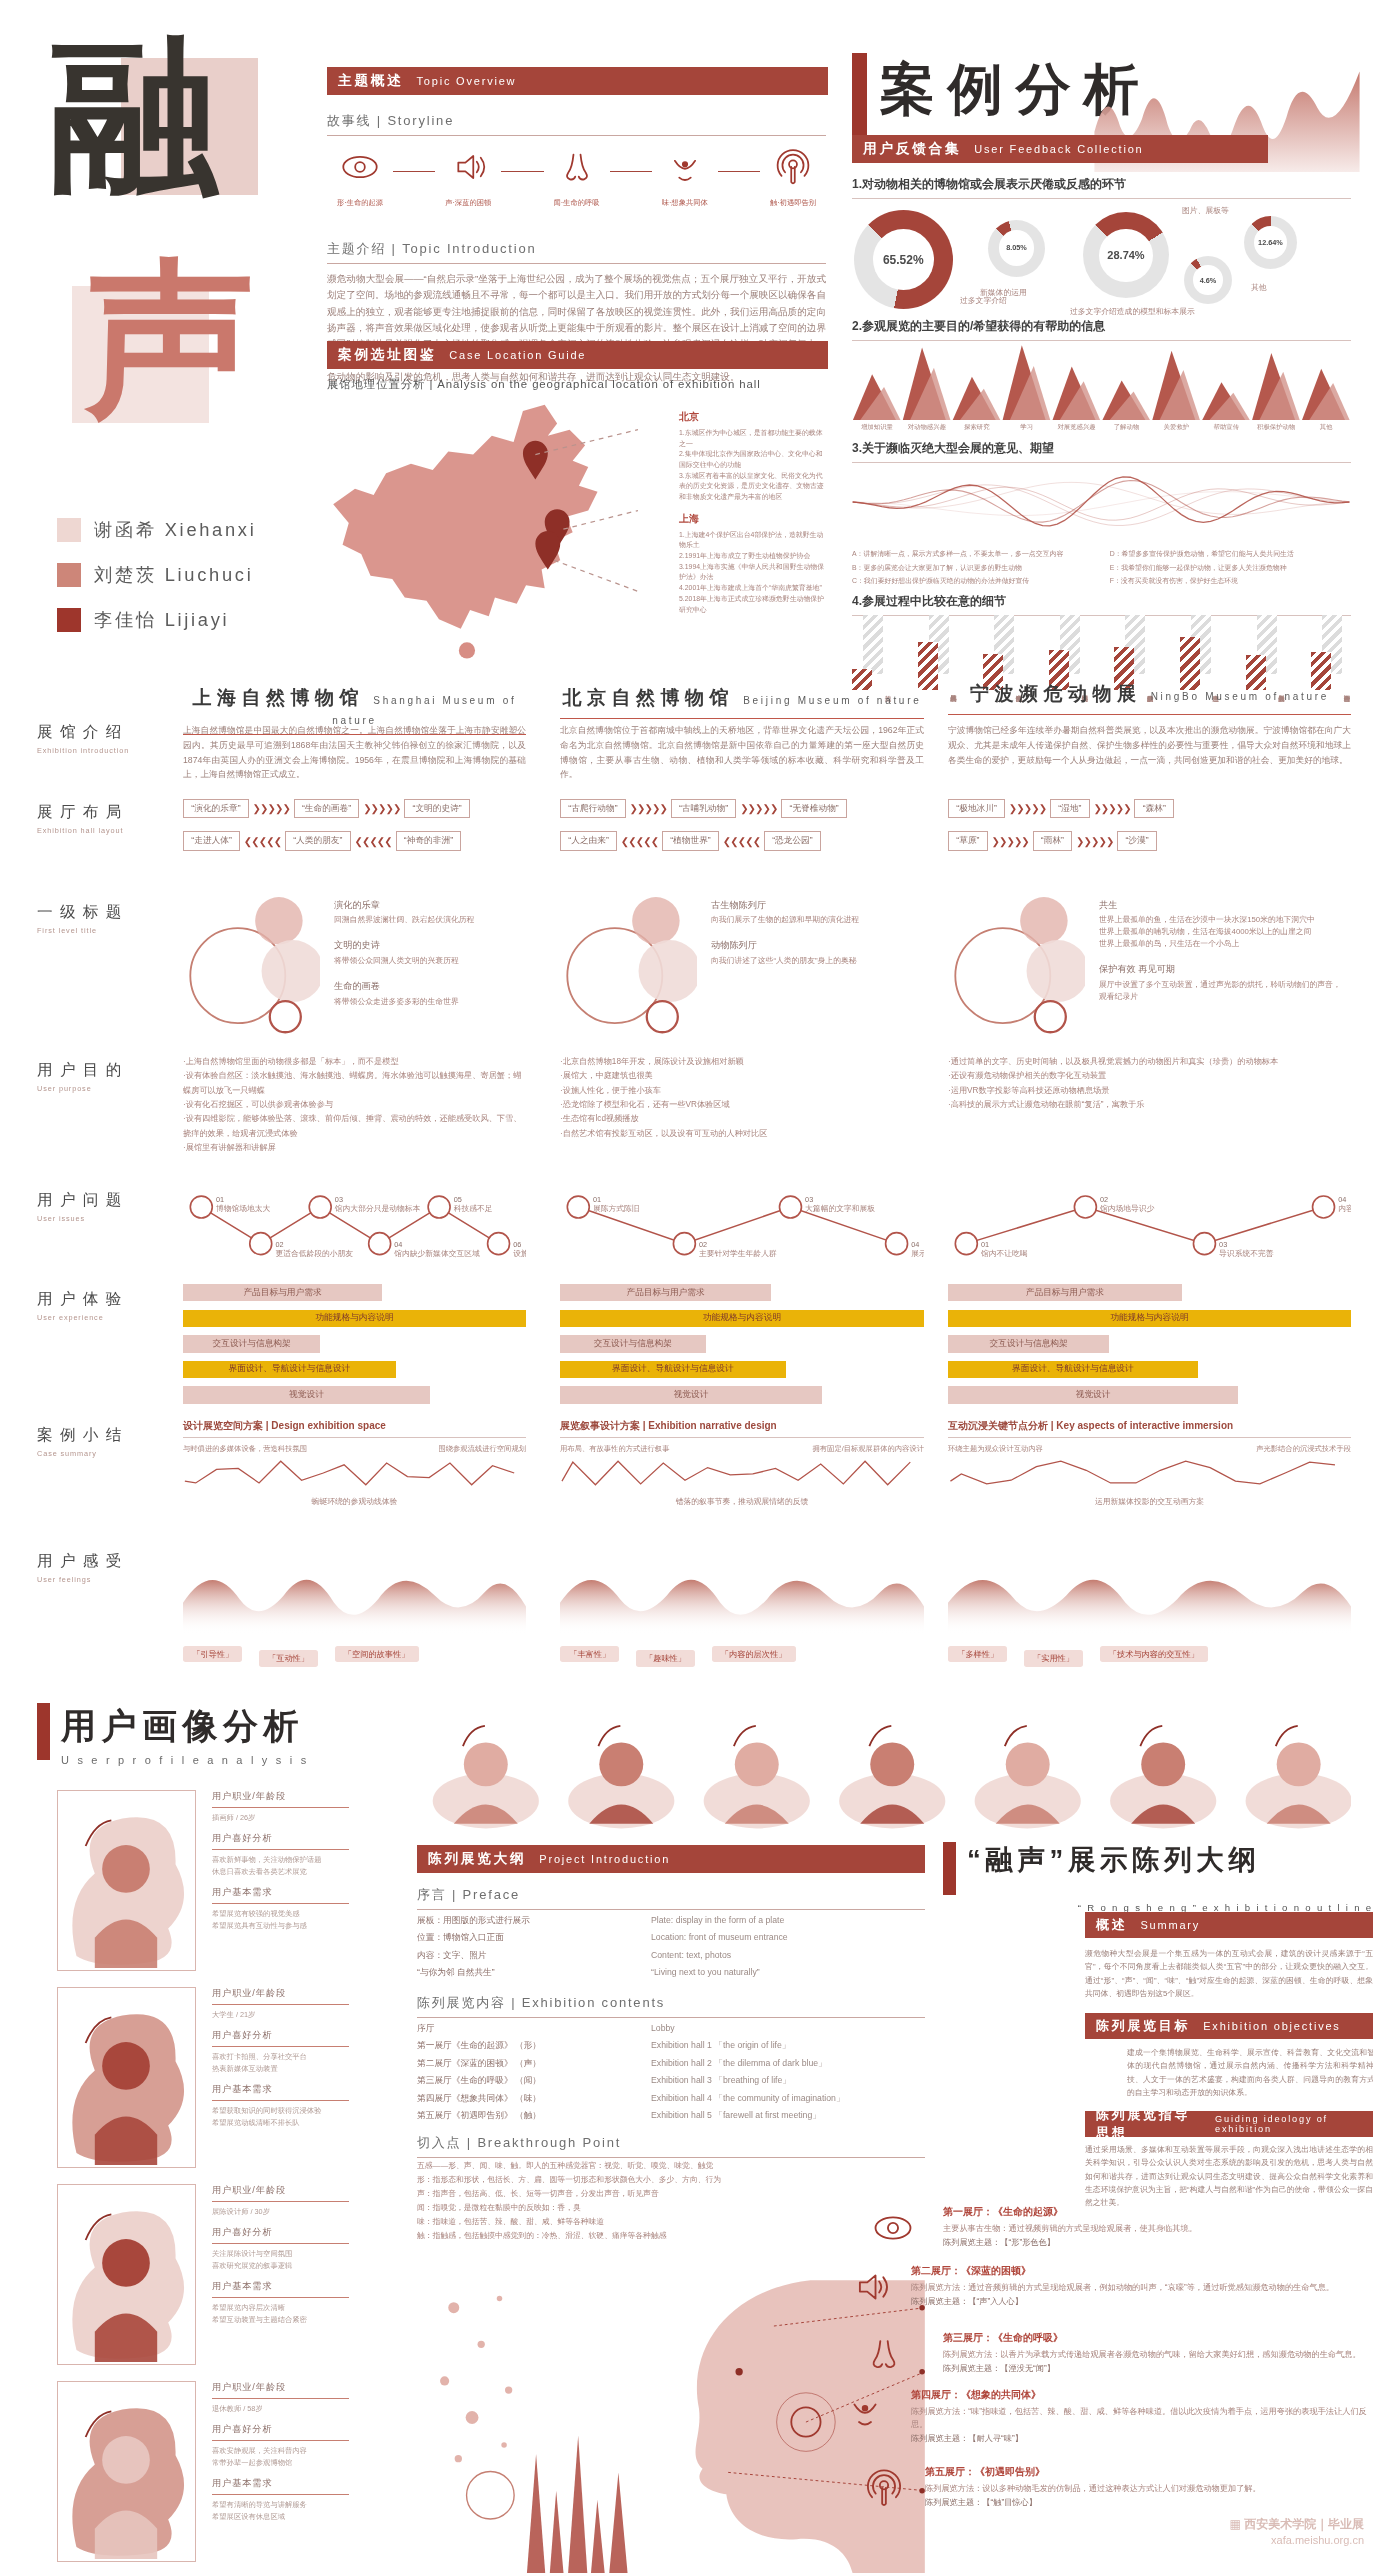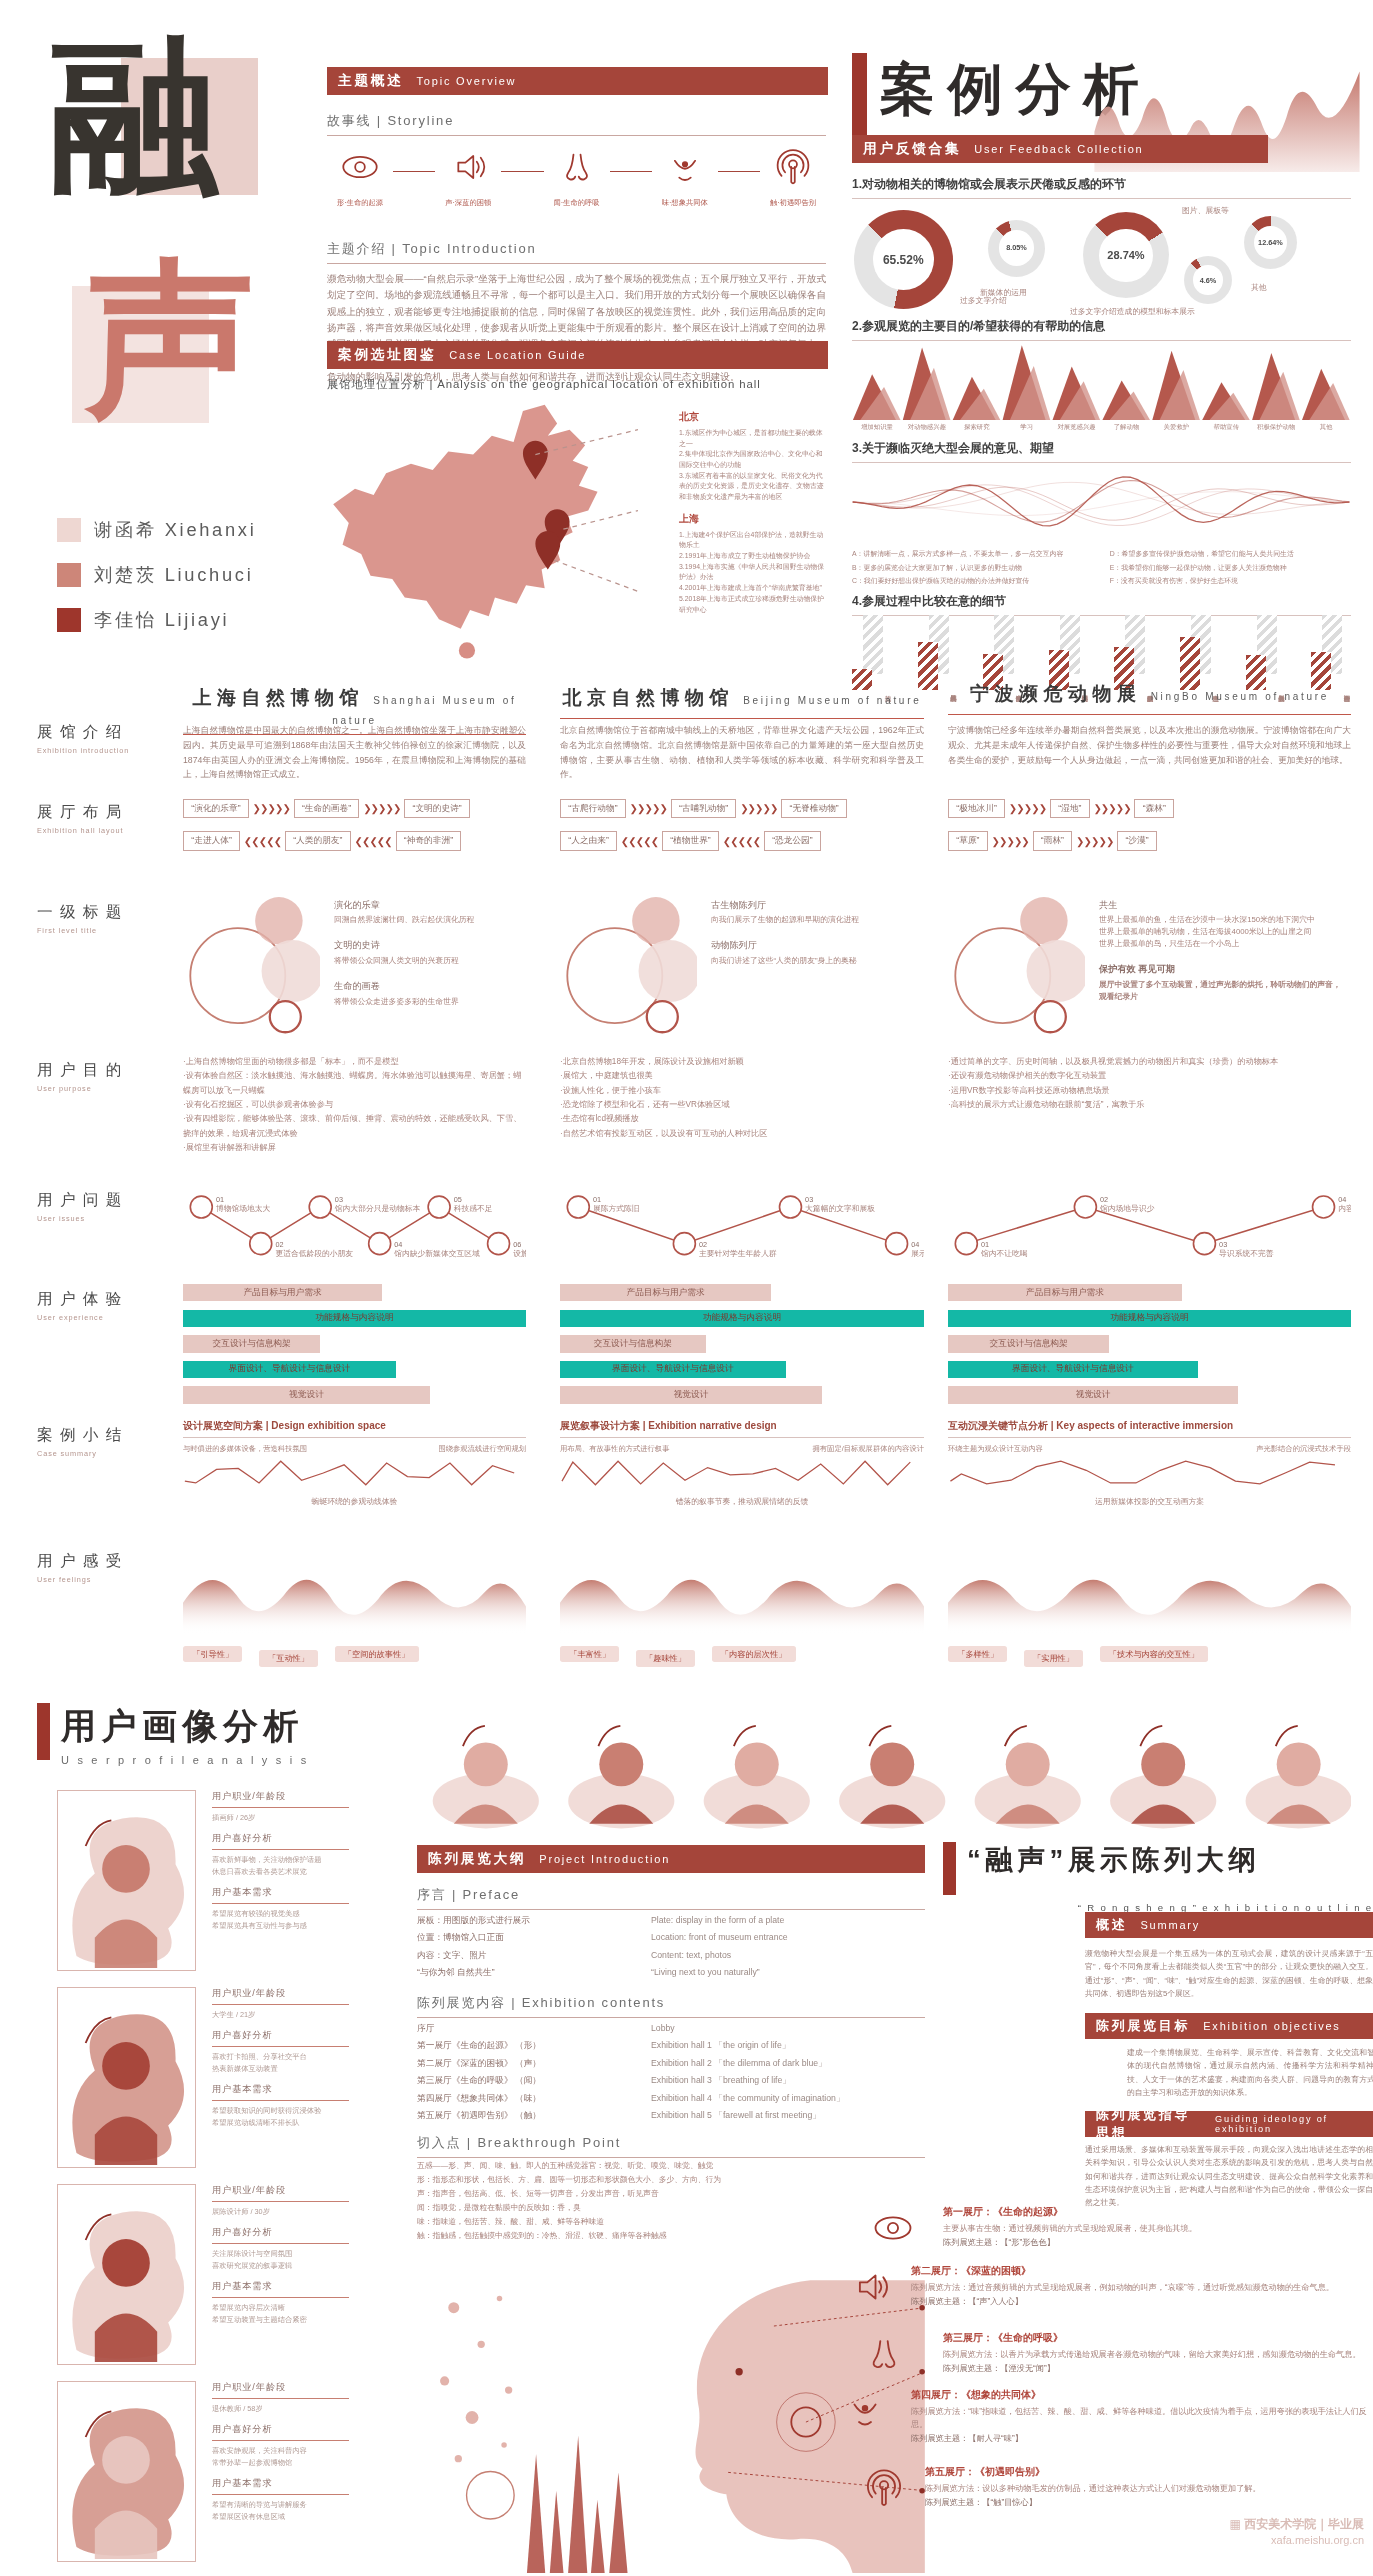--- a/index.html
+++ b/index.html
@@ -23,21 +23,21 @@
   .colrule{border:none;border-top:1.8px solid #c0574a;margin-top:7.3px;}
   .rowlabel .zh{font-size:15.6px;letter-spacing:7.3px;color:#4a4a4a;}
   .rowlabel .en{font-size:7.3px;letter-spacing:0.9px;color:#b4958e;margin-top:2.7px;}
   .chip{border:0.9px solid #c9a49e;padding:2.7px 7.3px;font-size:8.7px;color:#8c6f69;background:#fff;white-space:nowrap;}
   .chev{color:#a5453a;font-size:10px;font-weight:bold;letter-spacing:-0.9px;margin:0 3.7px;white-space:nowrap;}
   .chiprow{display:flex;align-items:center;margin-bottom:13px;}
   .bullet{font-size:8.2px;line-height:1.75;color:#a8837d;}
   .uxbar{height:17.4px;display:flex;align-items:center;justify-content:center;
          font-size:8.7px;margin-bottom:8.2px;}
   .uxbar.light{background:#e6c8c2;color:#8c5a50;}
-  .uxbar.dark{background:#14b8a6;color:#7c362c;}
+  .uxbar.dark{background:#eab308;color:#7c362c;}
   .cs-head{font-size:10px;font-weight:bold;color:#9d4a3e;border-bottom:0.9px solid #d8c2be;padding-bottom:3.7px;}
   .cs-blocks{display:flex;justify-content:space-between;font-size:7.3px;color:#a8837d;margin-top:6.4px;}
   .cs-cap{text-align:center;font-size:7.8px;color:#a8837d;margin-top:3.7px;}
   .pill{background:#f2dcd8;color:#a5453a;border-radius:2.7px;padding:2.7px 9.2px;font-size:8.2px;white-space:nowrap;}
   .donut{border-radius:50%;position:absolute;display:flex;align-items:center;justify-content:center;}
   .donut .hole{background:#fff;border-radius:50%;width:62%;height:62%;display:flex;align-items:center;justify-content:center;
                font-weight:bold;color:#4c4c4c;}
   .dlabel{position:absolute;font-size:7.8px;color:#a8837d;white-space:nowrap;}
   .legend2{display:grid;grid-template-columns:1fr 1fr;column-gap:16.5px;row-gap:3.7px;font-size:6.9px;color:#a8837d;}
   .q4item{display:flex;align-items:flex-end;}
@@ -877,21 +877,21 @@
       <circle cx="120" cy="85" r="34" fill="#f0dcd8" opacity="0.9"></circle>
       <circle cx="112" cy="135" r="17" fill="none" stroke="#b2544a" stroke-width="2.5"></circle>
     </svg>
     <div style="position: absolute; left: 151px; top: 5.5px; width: 247px;">
       <div style="margin-bottom: 13px;">
         <div style="font-size: 9.2px; color: rgb(140, 111, 105); margin-bottom: 2.7px;">共生</div>
         <div style="font-size: 7.8px; color: rgb(168, 131, 125); line-height: 1.55; white-space: pre-line;">世界上最孤单的鱼，生活在沙漠中一块水深150米的地下洞穴中
 世界上最孤单的哺乳动物，生活在海拔4000米以上的山崖之间
 世界上最孤单的鸟，只生活在一个小岛上</div>
       </div>
-      <div style="margin-bottom: 13px; font-weight: bold;">
+      <div style="margin-bottom: 13px;">
         <div style="font-size: 9.2px; color: rgb(140, 111, 105); margin-bottom: 2.7px;">保护有效 再见可期</div>
         <div style="font-size: 7.8px; color: rgb(168, 131, 125); line-height: 1.55; white-space: pre-line;">展厅中设置了多个互动装置，通过声光影的烘托，聆听动物们的声音，观看纪录片</div>
       </div>
     </div>
   </div>
 <div class="abs" style="left: 948px; top: 1055px; width: 403px;">
     <div class="bullet">·通过简单的文字、历史时间轴，以及极具视觉震撼力的动物图片和真实（珍贵）的动物标本</div>
     <div class="bullet">·还设有濒危动物保护相关的数字化互动装置</div>
     <div class="bullet">·运用VR数字投影等高科技还原动物栖息场景</div>
     <div class="bullet">·高科技的展示方式让濒危动物在眼前“复活”，寓教于乐</div>

